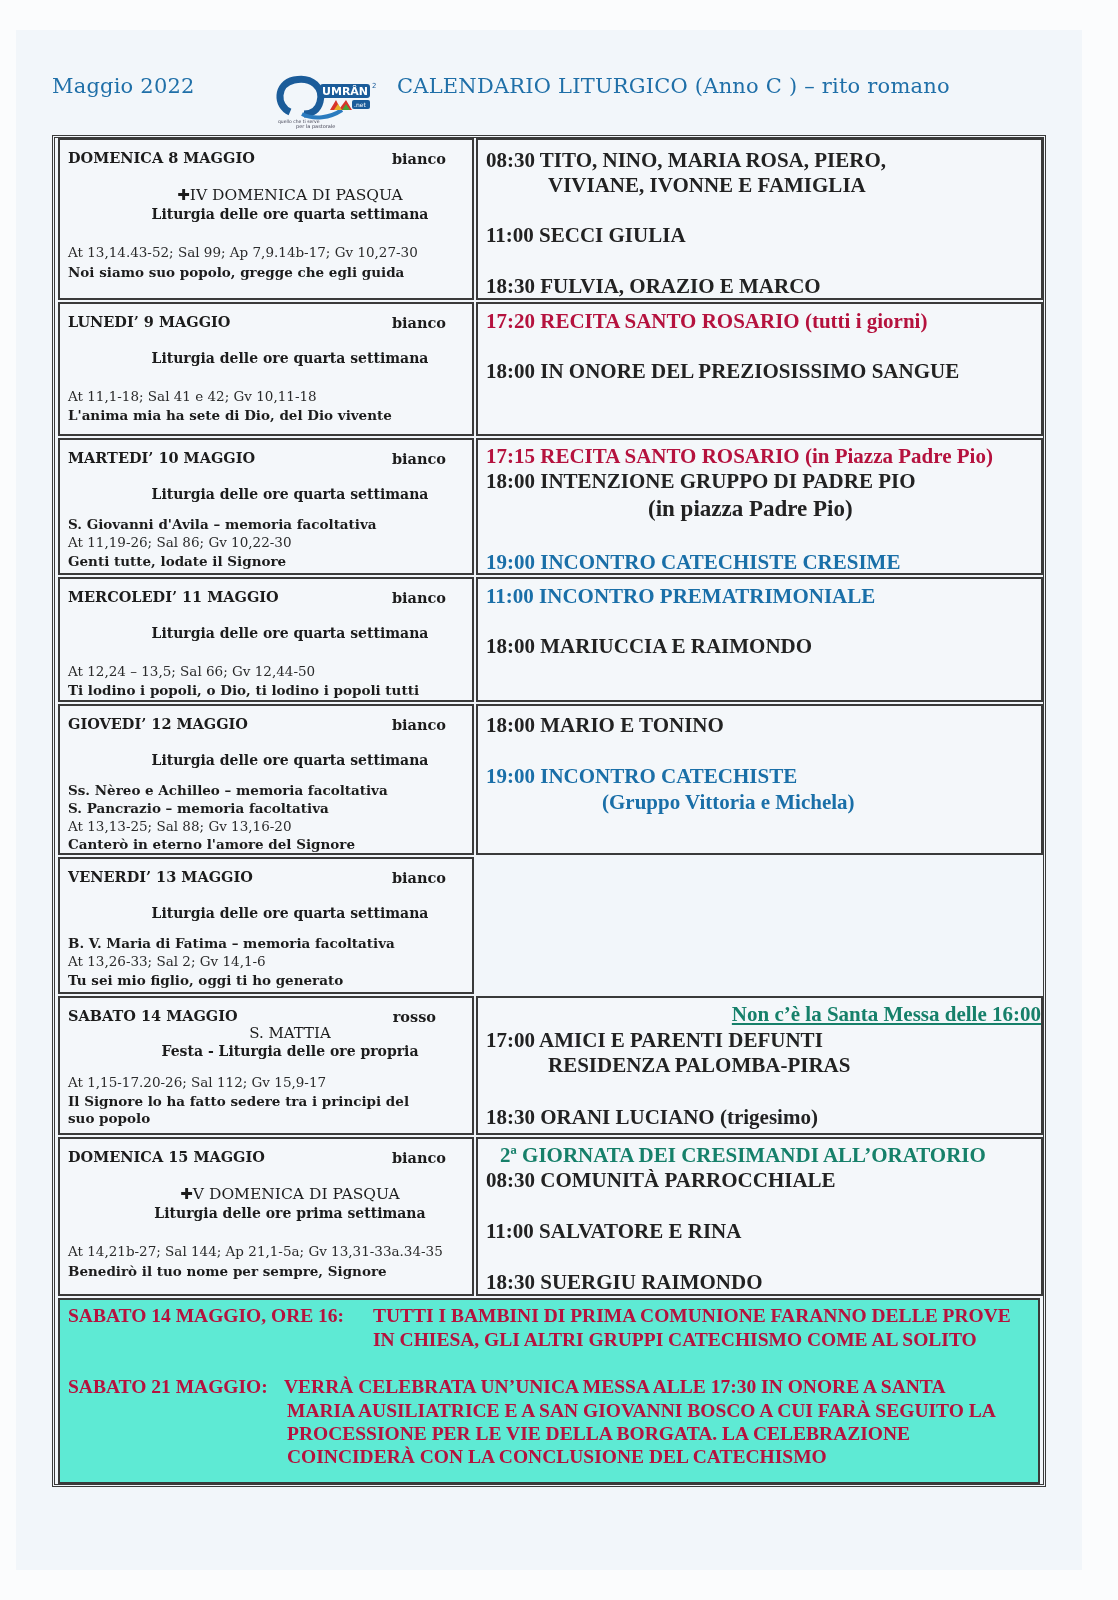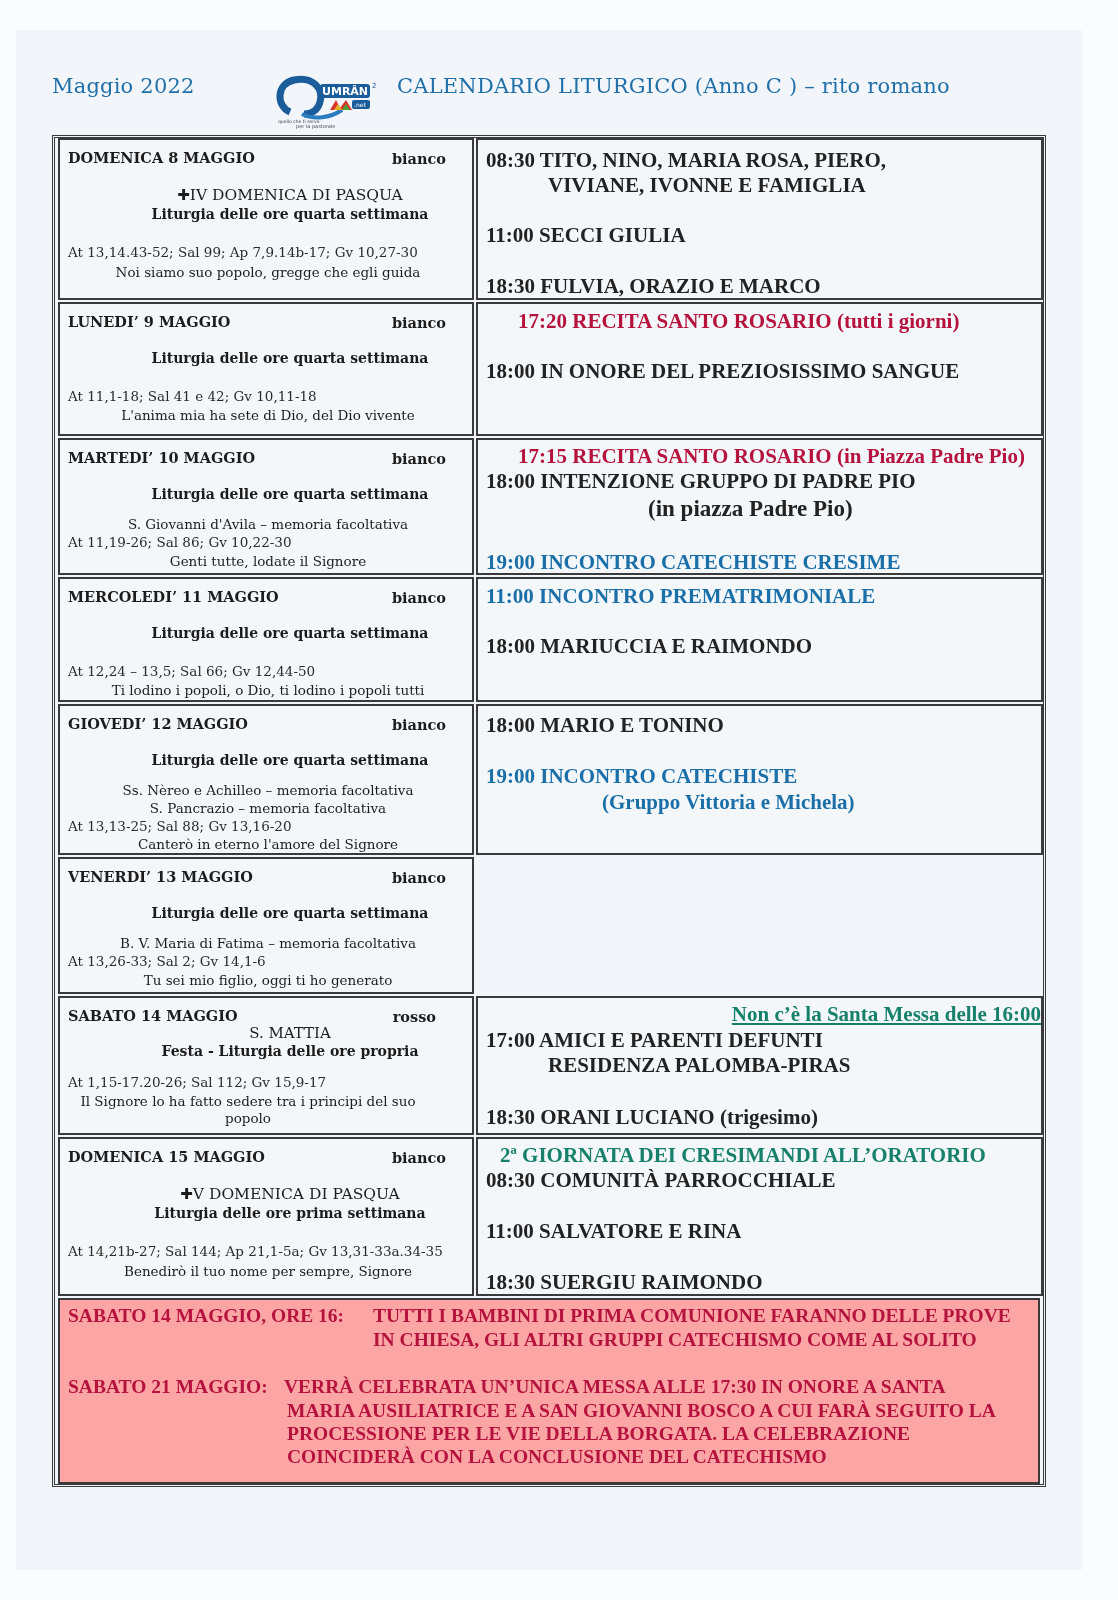--- a/index.html
+++ b/index.html
@@ -53,38 +53,38 @@
     position: absolute; left: 0; right: 0; text-align: center;
     font-family: "DejaVu Serif", serif; font-size: 14px; padding-left: 48px;
   }
   .center-line.big { font-size: 15.5px; }
   .bold { font-weight: bold; }
   .l-line {
     position: absolute; left: 8px; right: 4px;
     font-family: "DejaVu Serif", serif; font-size: 13.5px;
     white-space: nowrap;
   }
-  .l-line.bold { font-weight: normal; text-align: center; }
+  .l-line.bold { font-weight: bold; }
   .l-line.reading { font-weight: normal; font-size: 13.5px; color: #2a2a2a; }
   .l-line.wrap { white-space: normal; line-height: 17px; }
 
   .r-line {
     position: absolute; left: 8px; right: 4px;
     font-family: "Liberation Serif", serif; font-weight: bold; font-size: 21px;
     white-space: nowrap; color: #222;
   }
-  .red { color: #b5123e !important; margin-left: 32px; }
+  .red { color: #b5123e !important; }
   .blue { color: #1a6fa8 !important; }
   .green { color: #16806a !important; }
   .underline { text-decoration: underline; }
   .cross { font-weight: bold; font-family: "DejaVu Sans", sans-serif; font-size: 15px; }
 
   .notes {
     position: absolute; left: 3px; top: 1160px; width: 982px; height: 186px;
-    border: 2px solid #3a3a3a; box-sizing: border-box; background: #fca5a5;
+    border: 2px solid #3a3a3a; box-sizing: border-box; background: #5eead4;
   }
   .note-label, .note-text {
     position: absolute; font-family: "Liberation Serif", serif; font-weight: bold;
     font-size: 19.5px; color: #b5123e; white-space: nowrap; line-height: 23px;
   }
 </style>
 </head>
 <body>
 
 <div class="page-bg"></div>

